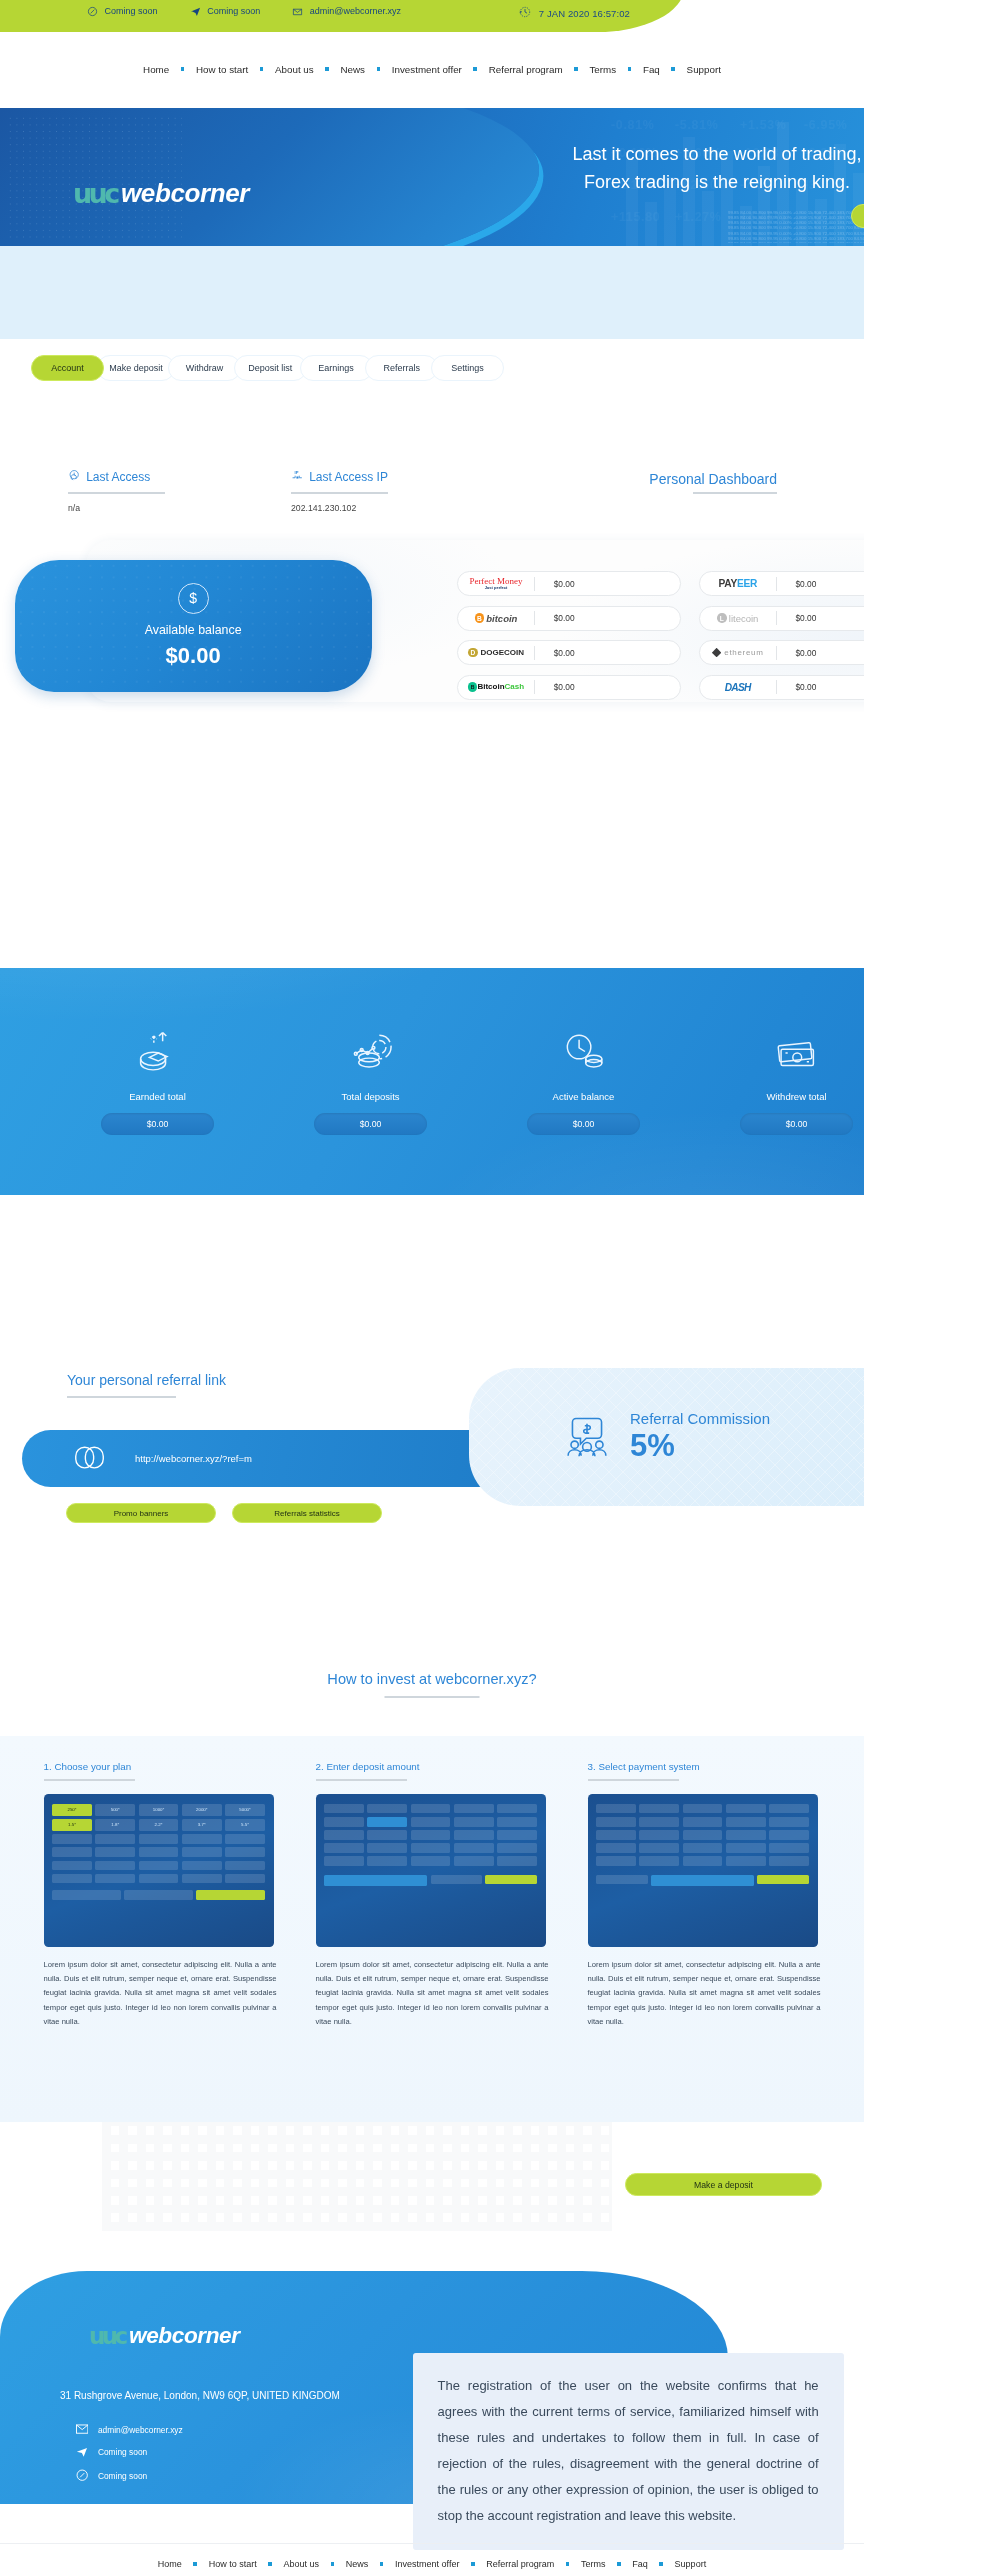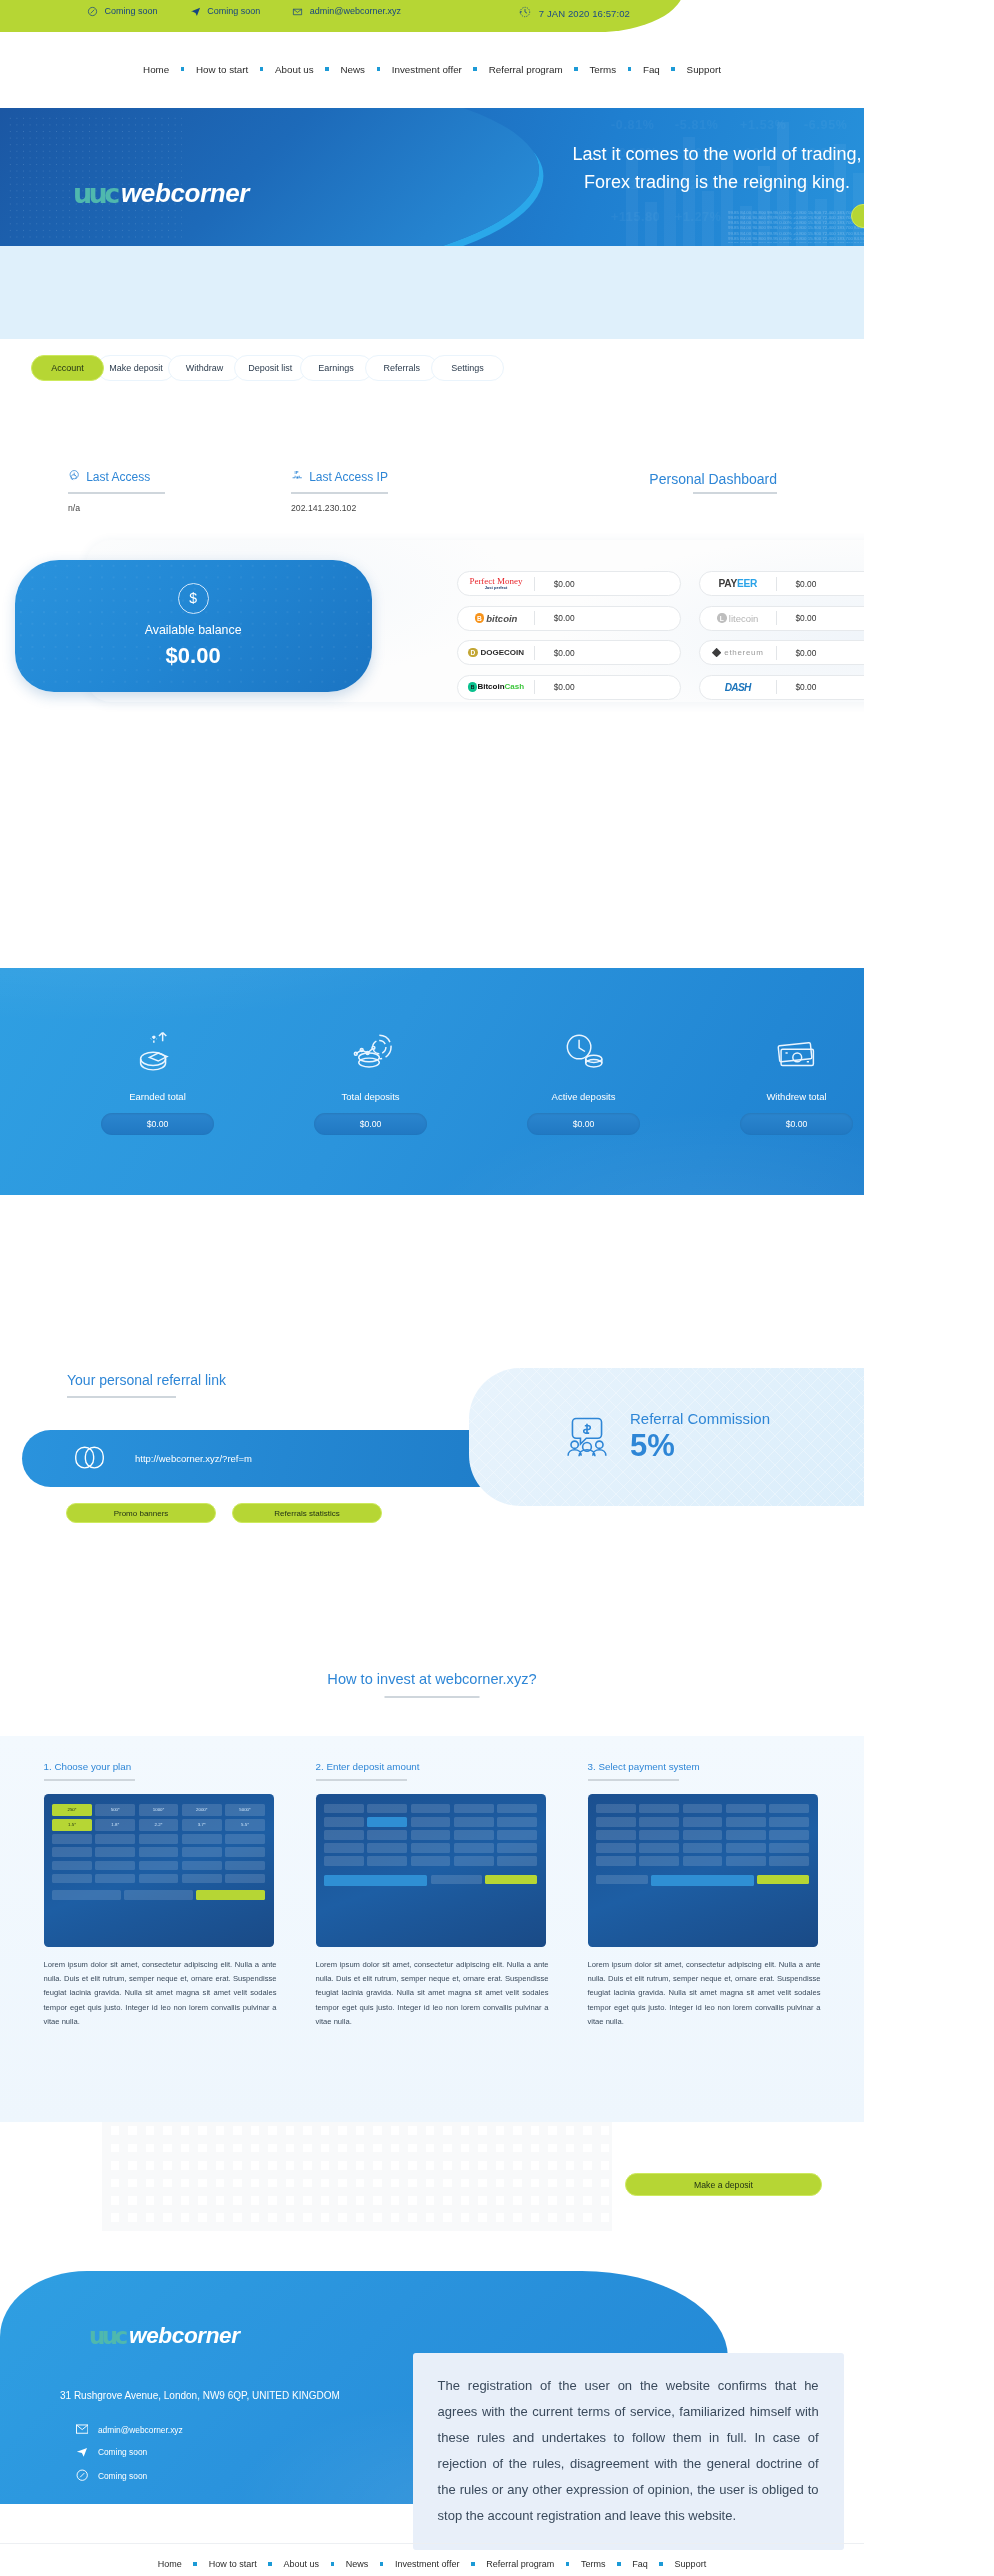--- a/index.html
+++ b/index.html
@@ -583,21 +583,21 @@
         <div class="stat">
           <span class="stat-ico">
             <svg width="47" height="47" viewBox="0 0 64 64" fill="none" stroke="#eaf5ff" stroke-width="2">
               <circle cx="26" cy="26" r="16"></circle>
               <path d="M26 16v11l8 5"></path>
               <ellipse cx="46" cy="42" rx="11" ry="5"></ellipse>
               <ellipse cx="46" cy="48" rx="11" ry="5"></ellipse>
               <path d="M35 42v6M57 42v6"></path>
             </svg>
           </span>
-          <span class="stat-label">Active deposits</span>
+          <span class="stat-label">Active balance</span>
           <span class="stat-pill">$0.00</span>
         </div>
         <div class="stat">
           <span class="stat-ico">
             <svg width="47" height="47" viewBox="0 0 64 64" fill="none" stroke="#eaf5ff" stroke-width="2">
               <rect x="8" y="22" width="44" height="22" rx="2" transform="rotate(-6 30 33)"></rect>
               <rect x="11" y="29" width="44" height="22" rx="2"></rect>
               <circle cx="33" cy="40" r="6"></circle>
               <path d="M17 34h3M46 46h3"></path>
             </svg>

